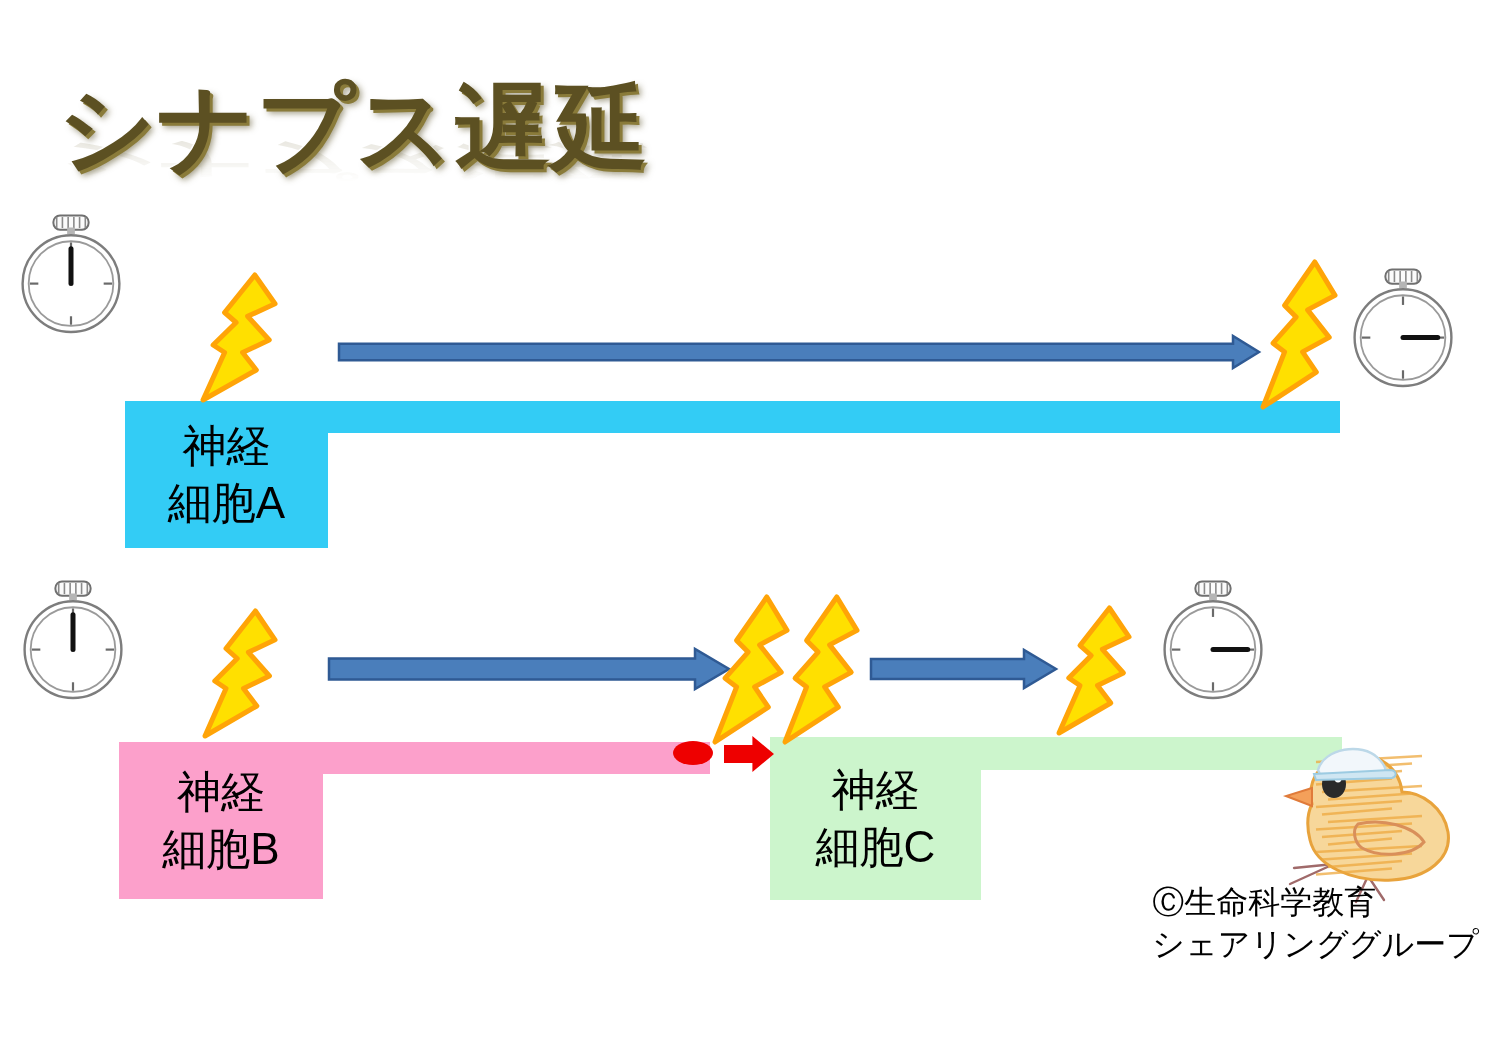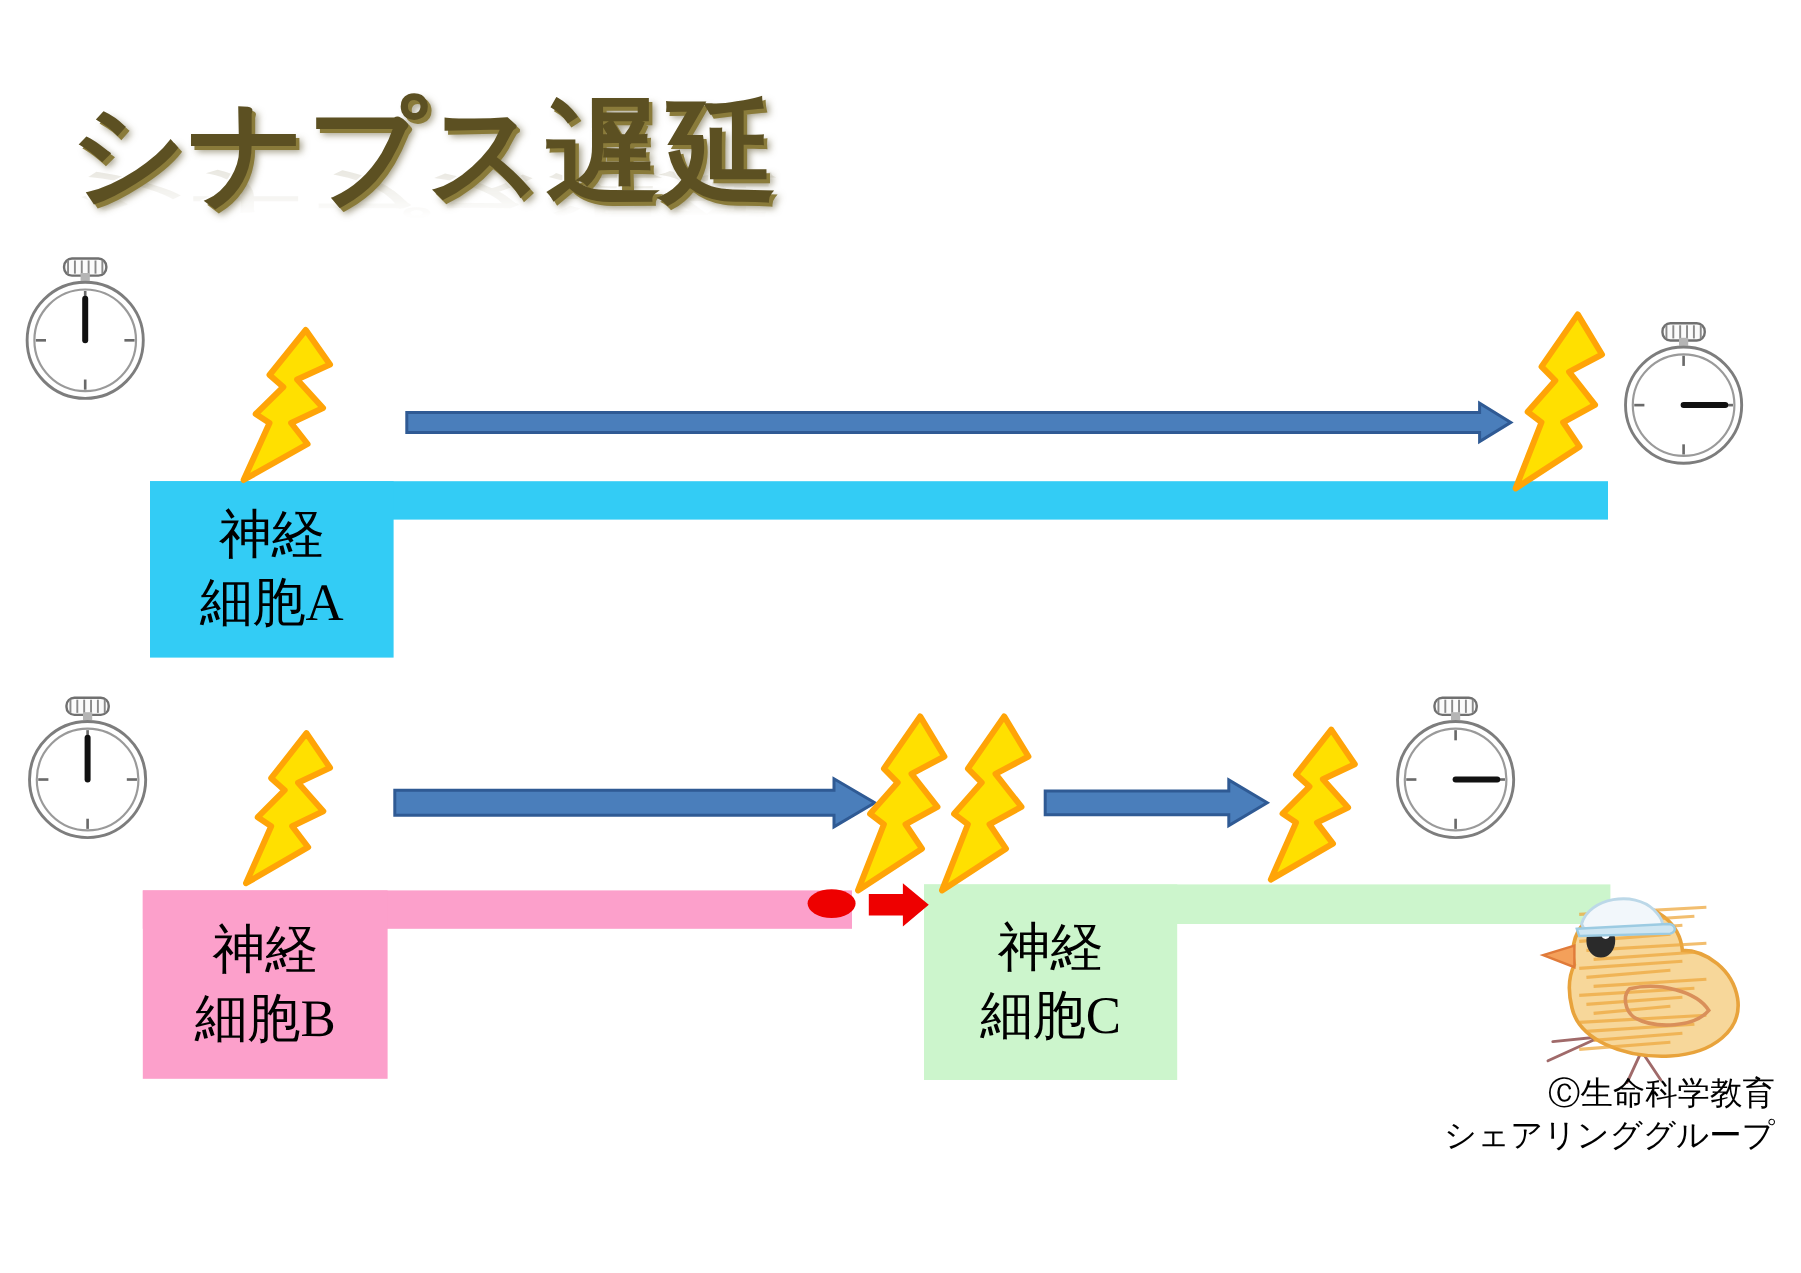--- a/index.html
+++ b/index.html
@@ -64,42 +64,41 @@
   .soma {
     position: absolute;
     display: flex;
     align-items: center;
     justify-content: center;
     text-align: center;
     font-size: 44px;
     line-height: 1.28;
     color: #000000;
     white-space: pre-line;
-    font-family: Liberation Serif, serif;
   }
   .axon {
     position: absolute;
   }
 
   
   .layer {
     position: absolute;
     left: 0; top: 0;
     width: 1501px;
     height: 1061px;
     pointer-events: none;
   }
   .layer > * { pointer-events: auto; }
 
   .credit {
     position: absolute;
     right: 22px;
     bottom: 96px;
-    text-align: right;
-    font-size: 27px;
+    text-align: left;
+    font-size: 32px;
     line-height: 1.32;
     color: #000000;
     white-space: pre-line;
     margin-left: 24px;
   }
 </style>
 </head>
 <body>
 
 <div id="canvas">

